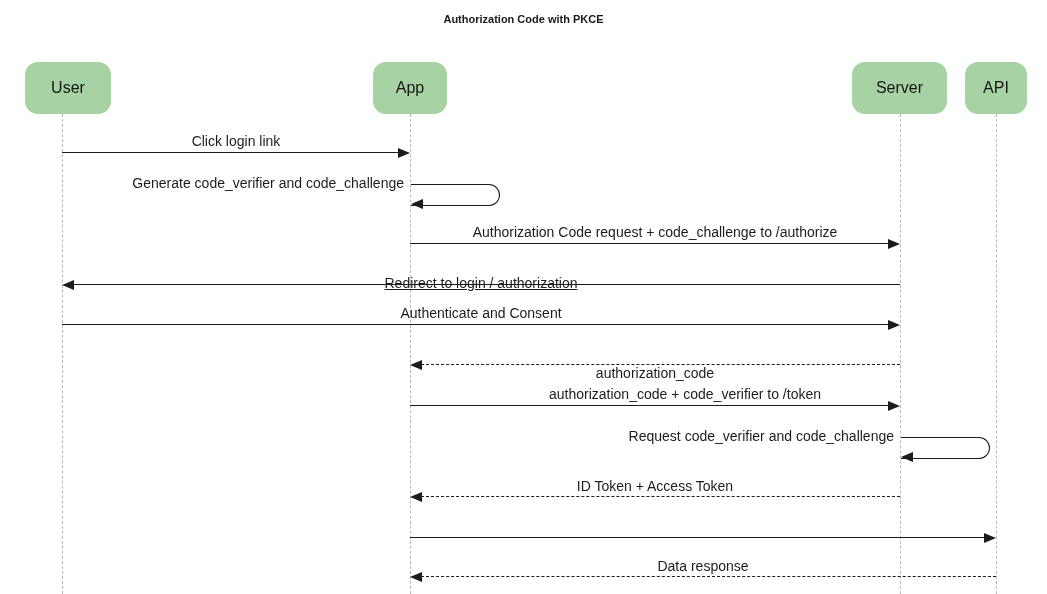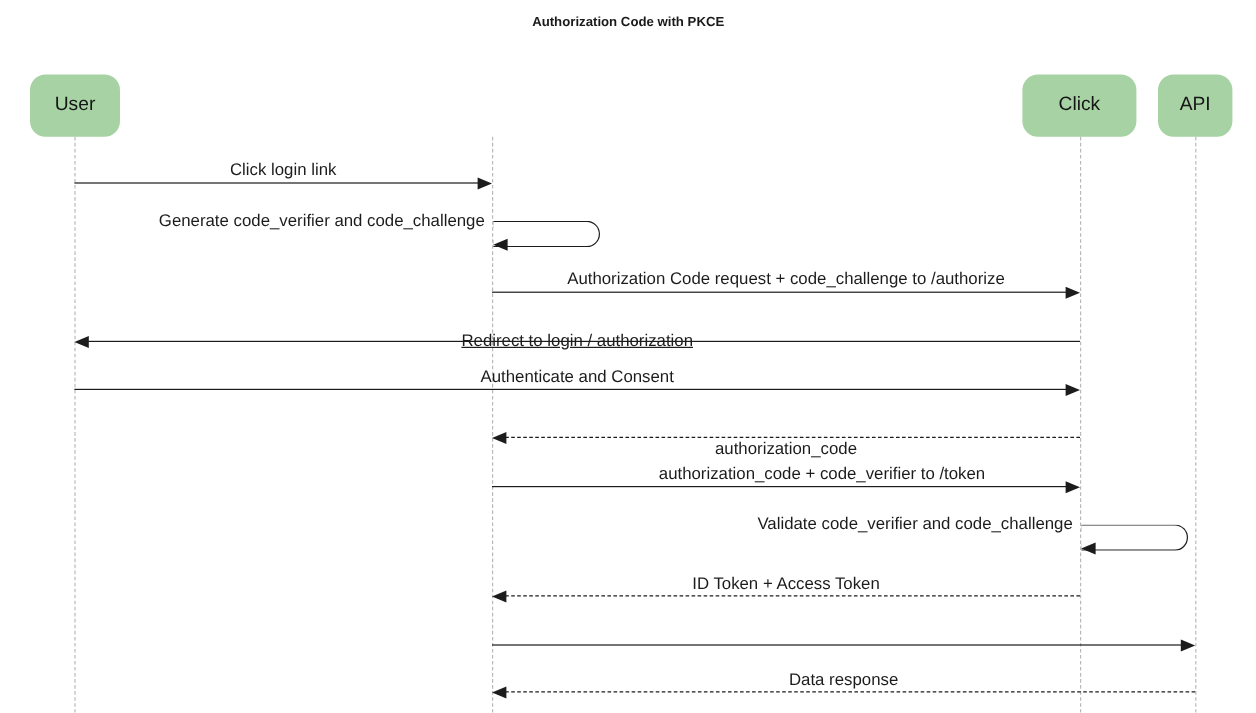--- a/index.html
+++ b/index.html
@@ -38,25 +38,28 @@
     border-radius:0 12px 12px 0;
   }
 </style>
 </head>
 <body>
 
 <div class="stage">
 
   <div class="title">Authorization Code with PKCE</div>
 
-  <div class="actor" style="left:25px;  width:75px;">
+  <div class="actor" style="left:25px;  width:86px;">
       <span>User</span>
     </div>
+  <div class="actor" style="left:373px; width:74px;">
+      <span>App</span>
+    </div>
   <div class="actor" style="left:852px; width:95px;">
-      <span>Click</span>
+      <span>Server</span>
     </div>
   <div class="actor" style="left:965px; width:62px;">
       <span>API</span>
     </div>
 
   <div class="lifeline" style="left:62px;"></div>
   <div class="lifeline" style="left:410px;"></div>
   <div class="lifeline" style="left:900px;"></div>
   <div class="lifeline" style="left:996px;"></div>
 
@@ -81,21 +84,21 @@
   <div class="arrow right" style="left:888px; top:320px;"></div>
 
   <div class="msg-label" style="left:655px; top:366px;">authorization_code</div>
   <div class="arrow left" style="left:410px; top:360px;"></div>
   <div class="line dashed" style="left:421px; top:364px; width:479px;"></div>
 
   <div class="msg-label" style="left:655px; top:387px;margin-left:30px;">authorization_code + code_verifier to /token</div>
   <div class="line solid" style="left:410px; top:405px; width:479px;"></div>
   <div class="arrow right" style="left:888px; top:401px;"></div>
 
-  <div class="msg-label right-anchored" style="right:153px; top:429px;">Validate code_verifier and code_challenge</div>
+  <div class="msg-label right-anchored" style="right:153px; top:429px;">Request code_verifier and code_challenge</div>
   <div class="selfloop" style="left:901px; top:437px; width:88px; height:20px;"></div>
   <div class="arrow left" style="left:901px; top:452px;"></div>
 
   <div class="msg-label" style="left:655px; top:479px;">ID Token + Access Token</div>
   <div class="arrow left" style="left:410px; top:492px;"></div>
   <div class="line dashed" style="left:421px; top:496px; width:479px;"></div>
 
   <div class="line solid" style="left:410px; top:537px; width:575px;"></div>
   <div class="arrow right" style="left:984px; top:533px;"></div>
 

